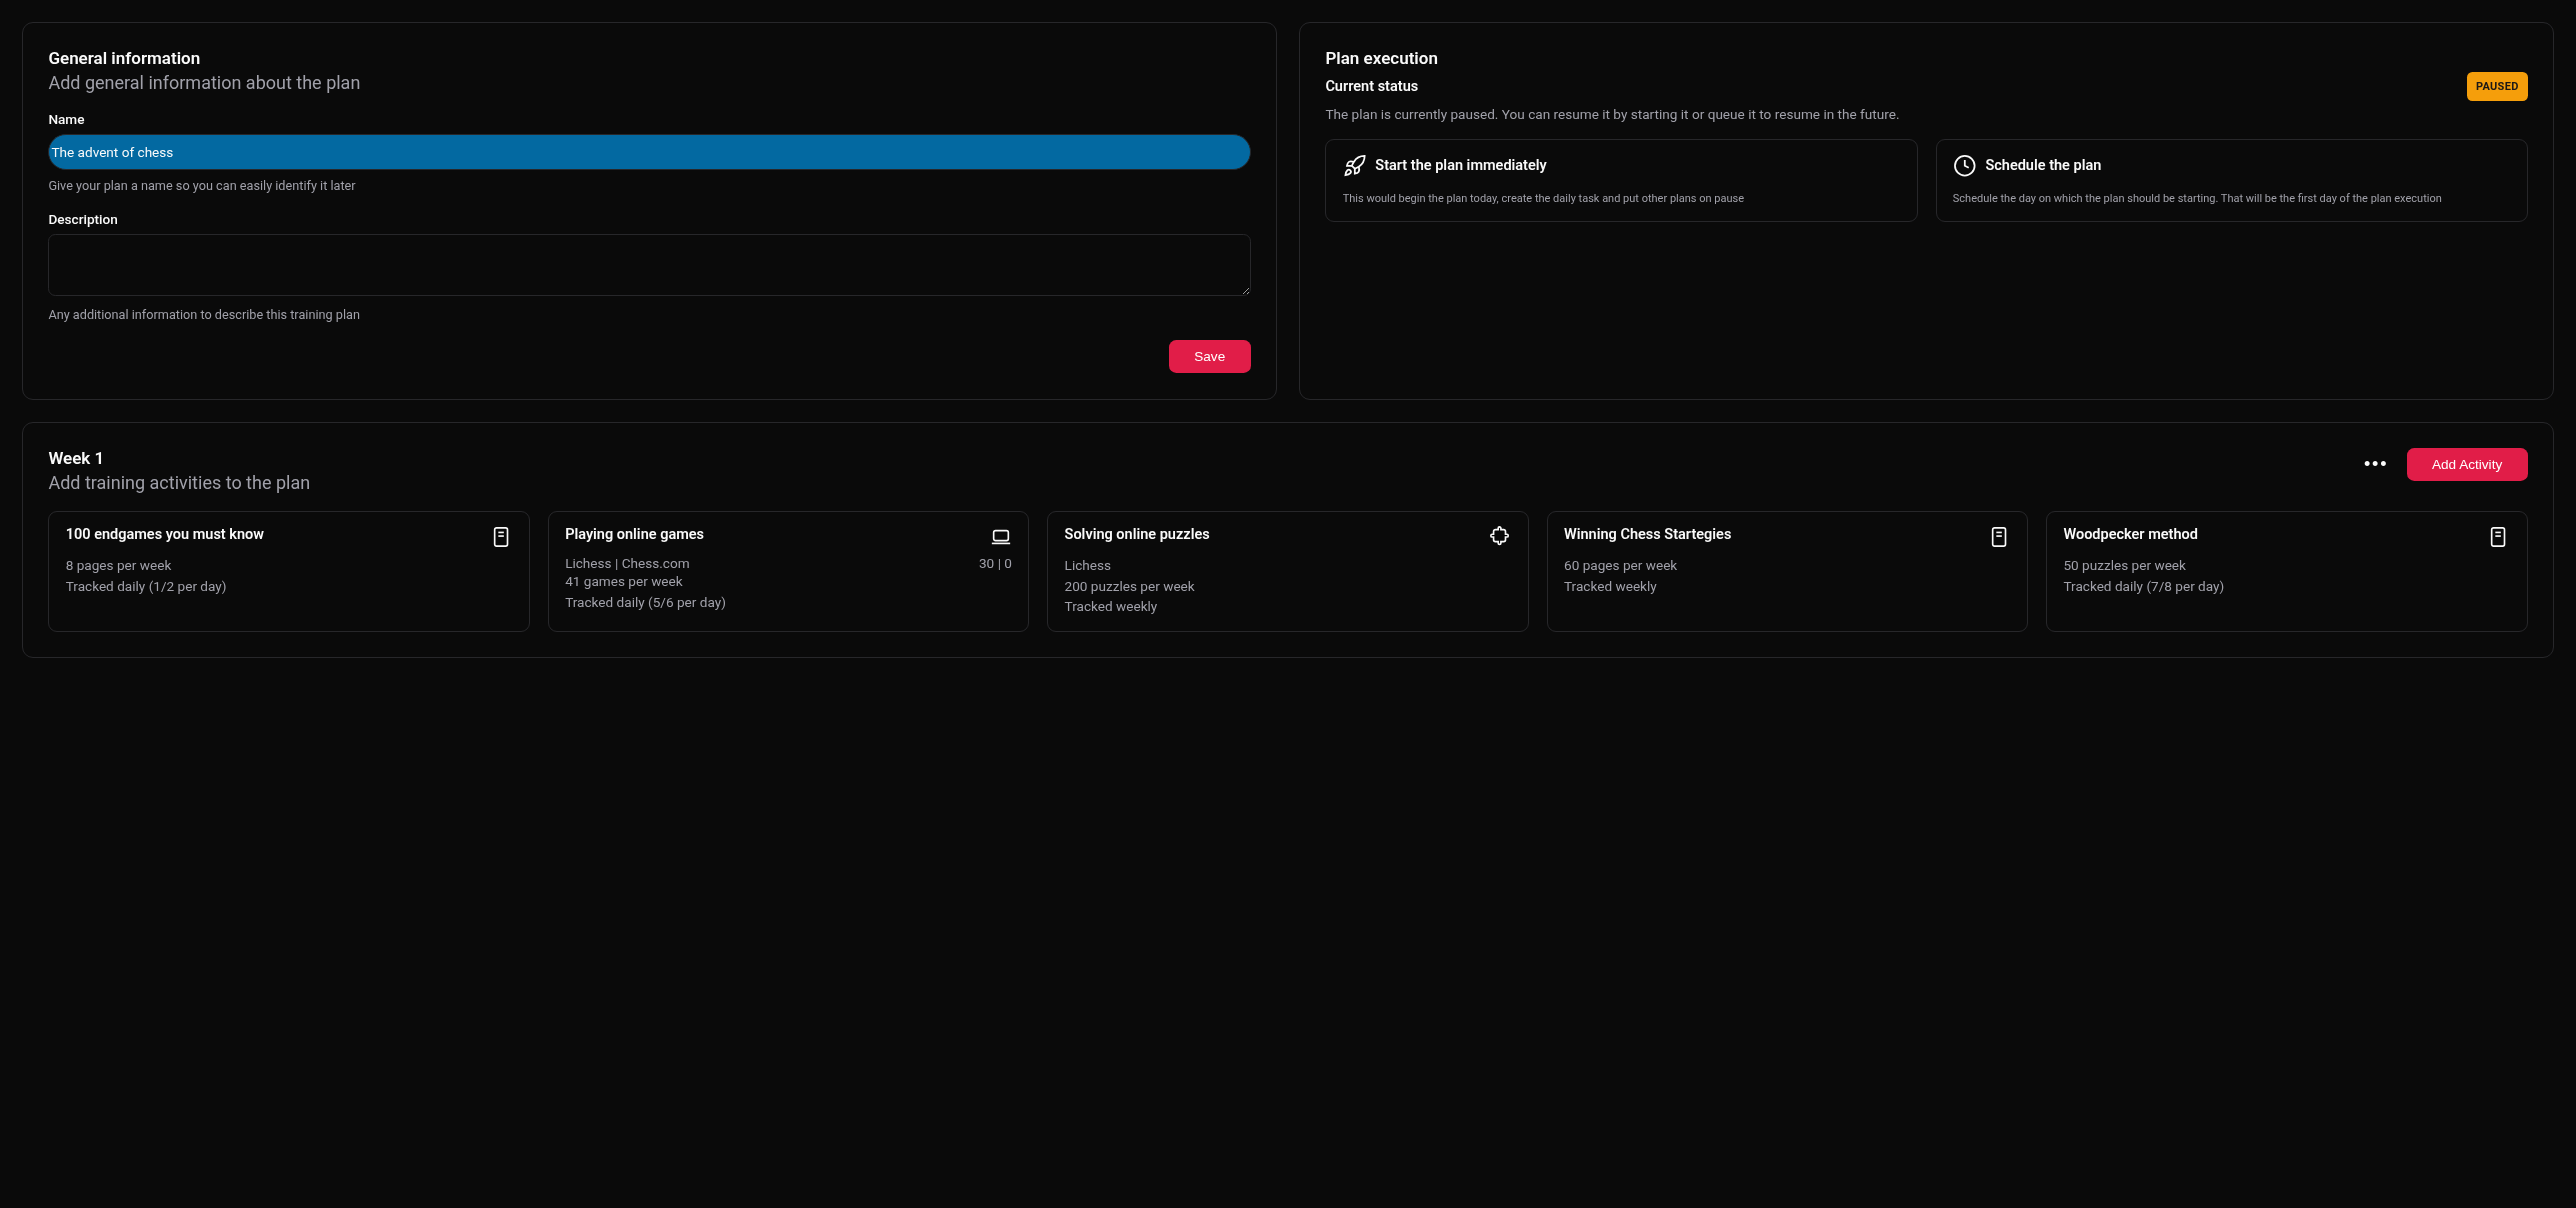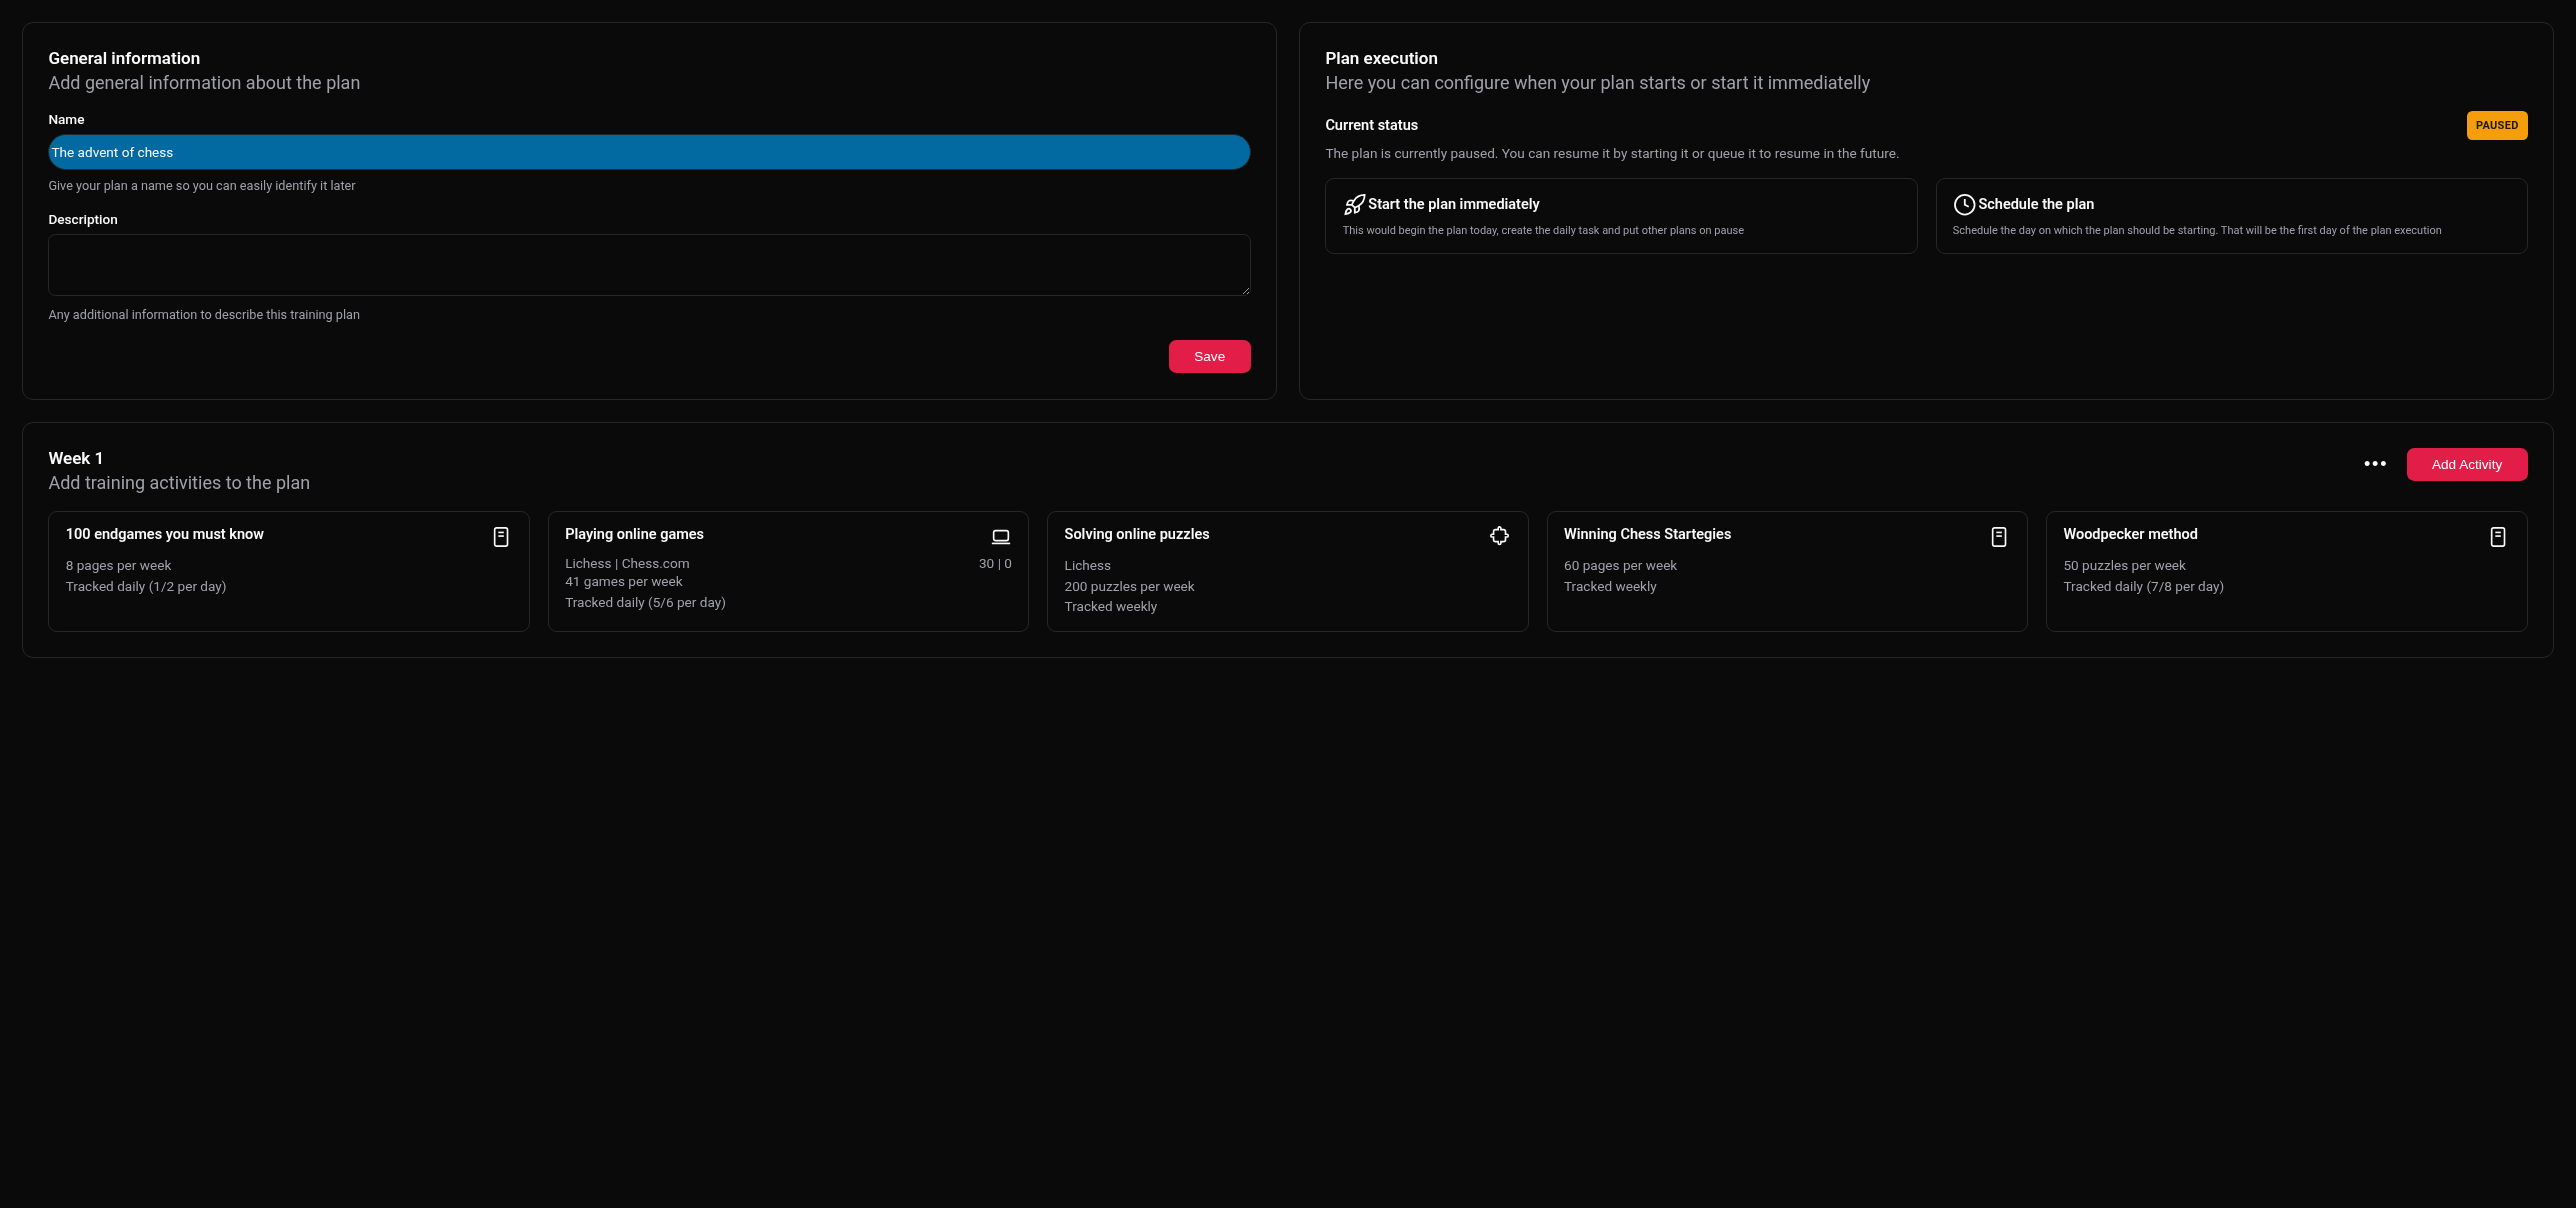--- a/index.html
+++ b/index.html
@@ -70,21 +70,21 @@
   }
   .status-desc { font-size: 13.6px; color: #a1a1aa; margin-bottom: 16.3px; }
   .option-row { display: flex; gap: 18px; }
   .option-card {
     flex: 1;
     border: 0.9px solid #27272a;
     border-radius: 9px;
     padding: 14.5px 16.3px;
     cursor: pointer;
   }
-  .option-head { display: flex; align-items: center; gap: 2px; margin-bottom: 6px; }
+  .option-head { display: flex; align-items: center; gap: 9px; margin-bottom: 13px; }
   .option-title { font-size: 14.5px; font-weight: 600; }
   .option-desc { font-size: 11px; color: #a1a1aa; line-height: 1.45; }
   .icon { width: 23.6px; height: 23.6px; stroke: #fafafa; fill: none; stroke-width: 1.8; flex-shrink: 0; }
   .icon-sm { width: 22px; height: 22px; stroke: #fafafa; fill: none; stroke-width: 1.8; flex-shrink: 0; }
 
   .week-head { display: flex; justify-content: space-between; align-items: flex-start; margin-bottom: 18px; }
   .week-actions { display: flex; align-items: center; gap: 11px; }
   .more-btn {
     background: transparent; border: none; color: #fafafa; font-size: 18px;
     cursor: pointer; padding: 3.6px 7.3px; letter-spacing: 1.8px;
@@ -119,21 +119,20 @@
     <textarea class="textarea" style=""></textarea>
     <div class="hint">Any additional information to describe this training plan</div>
 
     <div class="save-row">
       <button class="btn-primary">Save</button>
     </div>
   </div>
 
   <div class="card execution">
     <div class="card-title">Plan execution</div>
-    <div class="card-subtitle">Here you can configure when your plan starts or start it immediatelly</div>
 
     <div class="status-row">
       <div class="status-label">Current status</div>
       <div class="badge">PAUSED</div>
     </div>
     <div class="status-desc">The plan is currently paused. You can resume it by starting it or queue it to resume in the future.</div>
 
     <div class="option-row">
       <div class="option-card">
         <div class="option-head">

